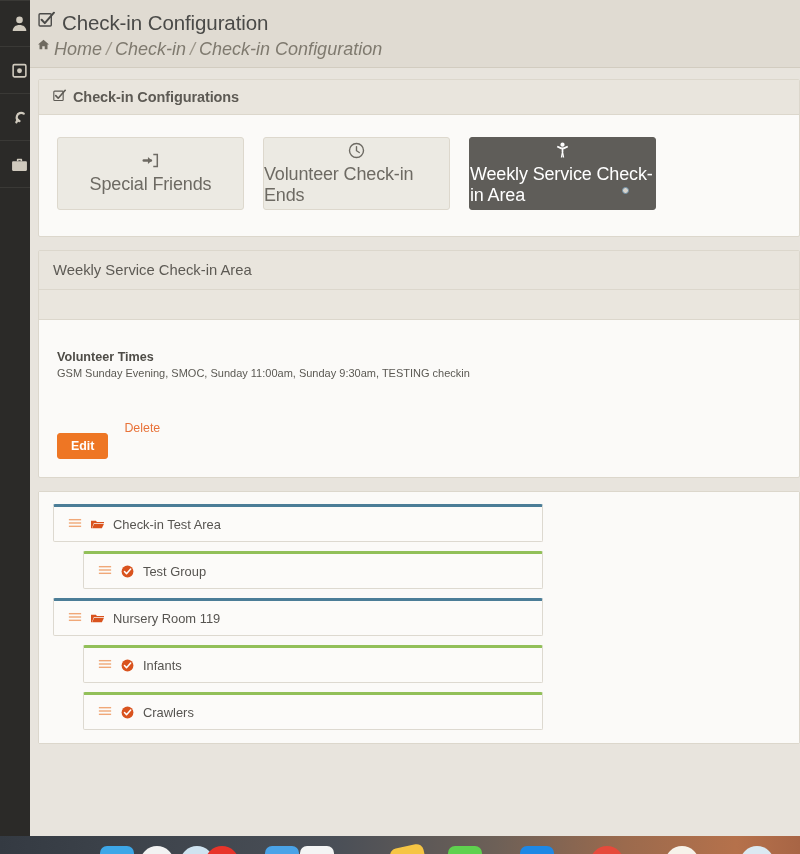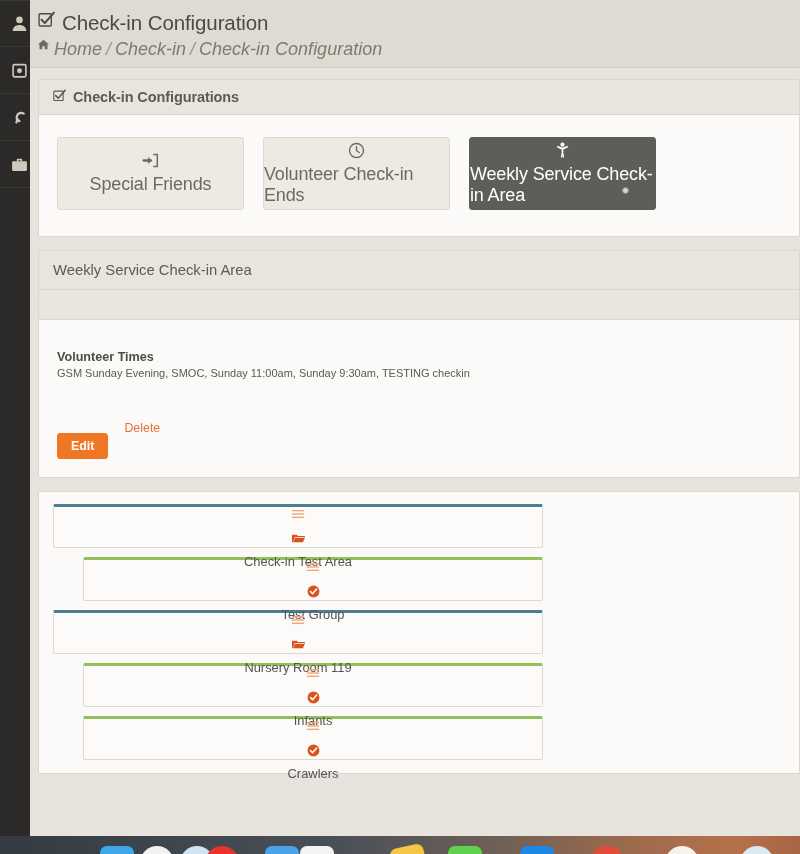--- a/index.html
+++ b/index.html
@@ -202,28 +202,27 @@
   }
 
   
   .tree-panel { margin: 13px 0 0 8px; }
   .tree-body { padding: 12px 14px 4px 14px; background: #fbfaf8; }
 
   .tree-item {
     background: #fcfbf9;
     border: 1px solid #ddd9d0;
     border-radius: 2px;
-    height: 44px;
+    height: 38px;
     display: flex;
     align-items: center;
     gap: 9px;
     padding: 0 14px;
     margin-bottom: 9px;
     cursor: pointer;
-    flex-direction: column;
   }
   .tree-item.area {
     border-top: 3px solid #4b7d97;
     width: 490px;
     margin-left: 0;
   }
   .tree-item.group {
     border-top: 3px solid #92c059;
     width: 460px;
     margin-left: 30px;

